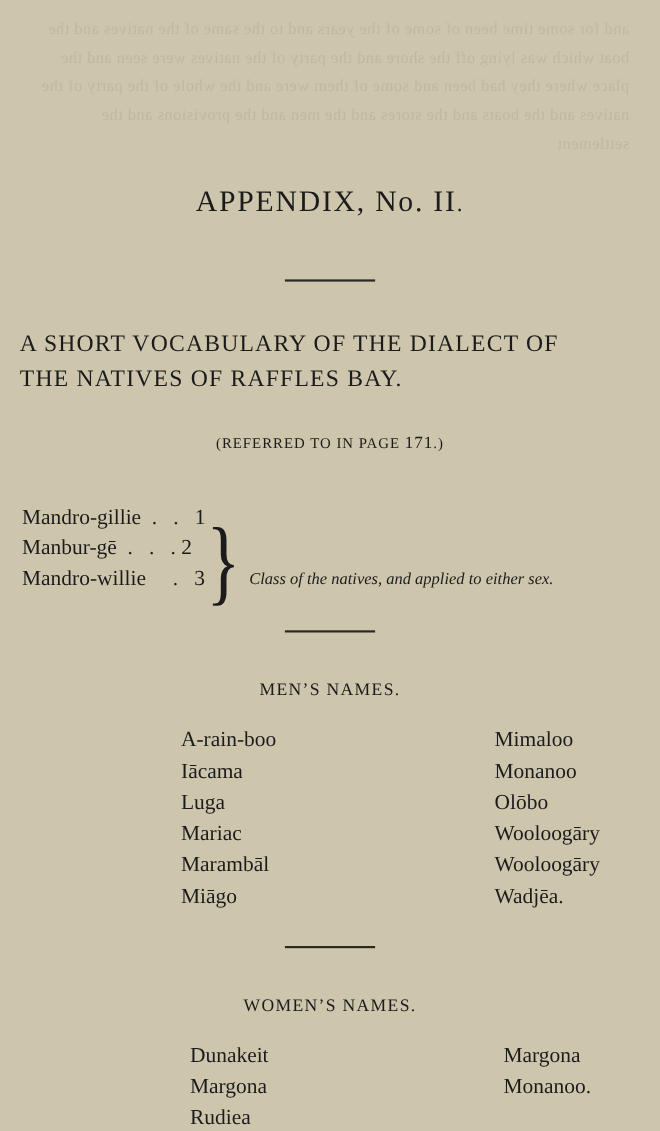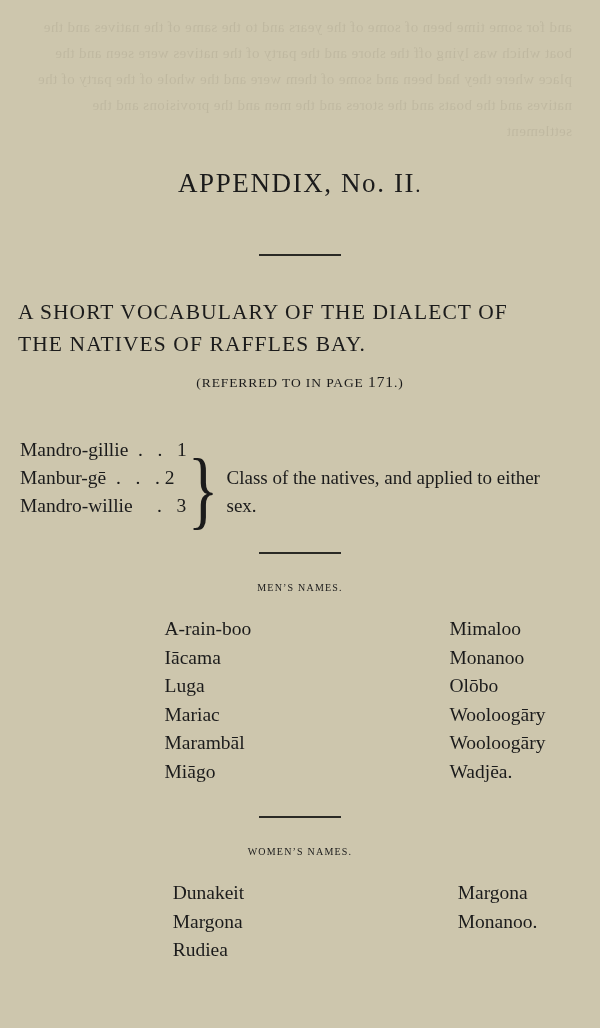--- a/index.html
+++ b/index.html
@@ -66,21 +66,21 @@
   .subtitle {
     font-size: 21.5px;
     letter-spacing: 1.1px;
     line-height: 32px;
     margin-top: 40px;
   }
   .referred {
     text-align: center;
     font-size: 13.5px;
     letter-spacing: 0.9px;
-    margin-top: 13px;
+    margin-top: 34px;
   }
   .referred .num { font-size: 15.5px; }
 
   .class-block {
     display: flex;
     align-items: flex-end;
     margin-top: 45px;
     padding-left: 2px;
   }
   .class-list {
@@ -90,30 +90,31 @@
   }
   .brace {
     font-size: 64px;
     line-height: 60px;
     font-family: "Liberation Serif", serif;
     margin: 0 8px 0 1px;
     transform: scaleY(1.35);
     display: inline-block;
   }
   .class-note {
-    font-size: 19px;
+    font-style: italic;
+    font-size: 15px;
     line-height: 28px;
     max-width: 340px;
   }
 
   .section-heading {
     text-align: center;
-    font-size: 10px;
+    font-size: 16px;
     letter-spacing: 1.2px;
-    margin-top: 28px;
+    margin-top: 44px;
   }
   .names {
     display: flex;
     margin-top: 22px;
     padding-left: 110px;
     font-size: 19.5px;
     line-height: 28.5px;
     justify-content: center;
   }
   .names .col {

